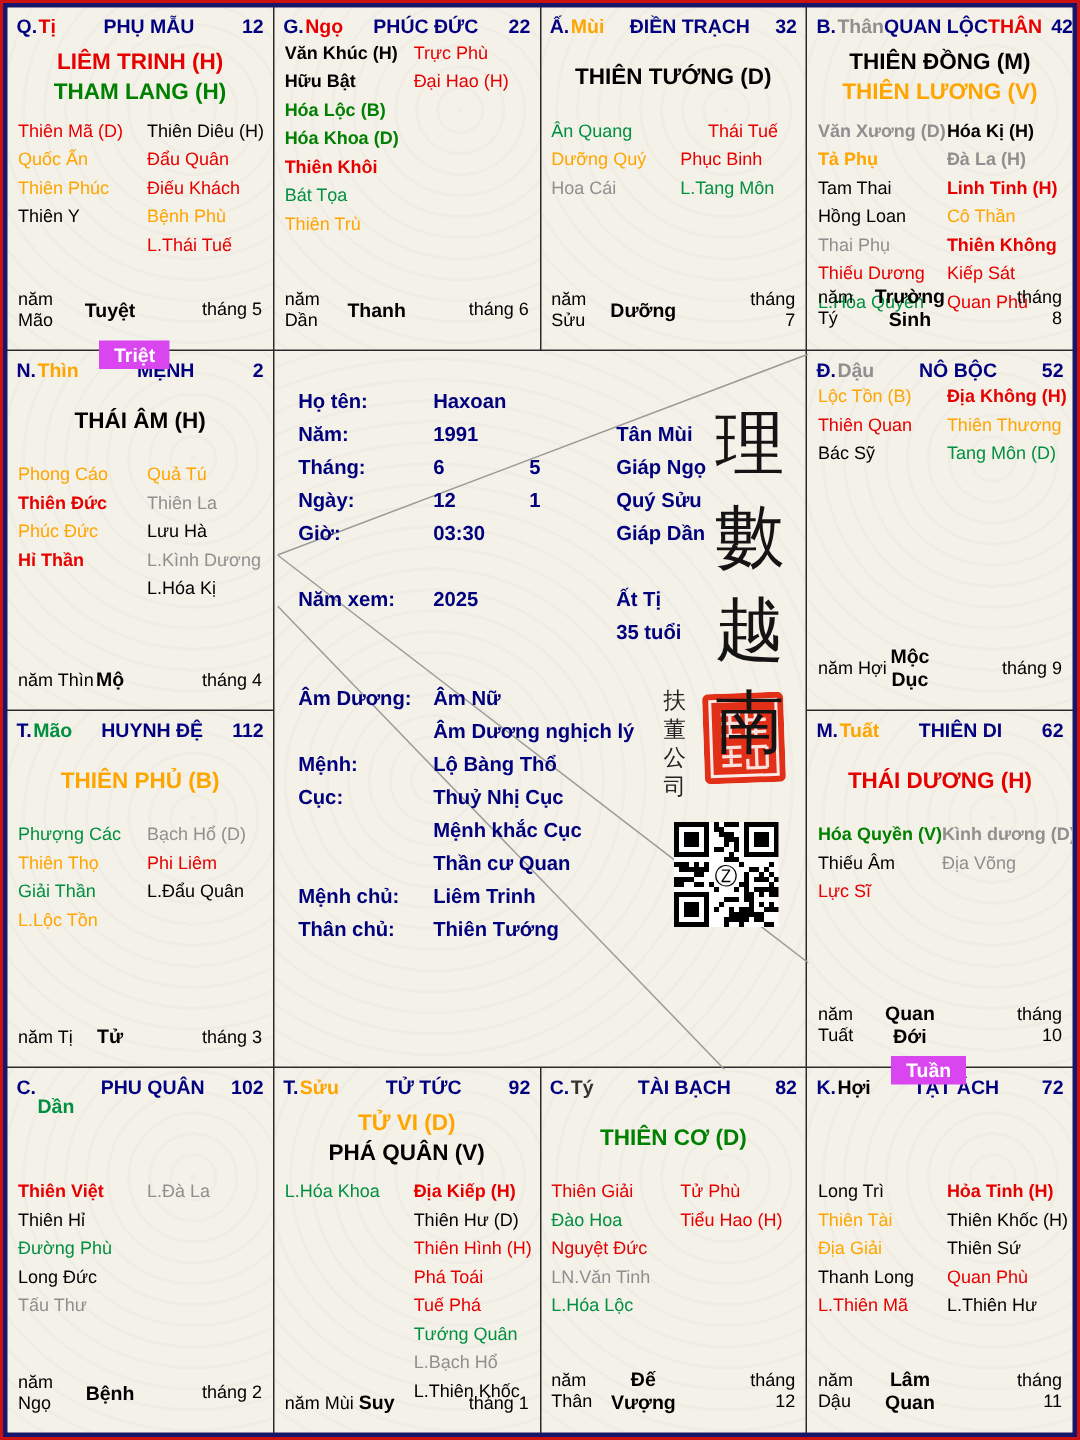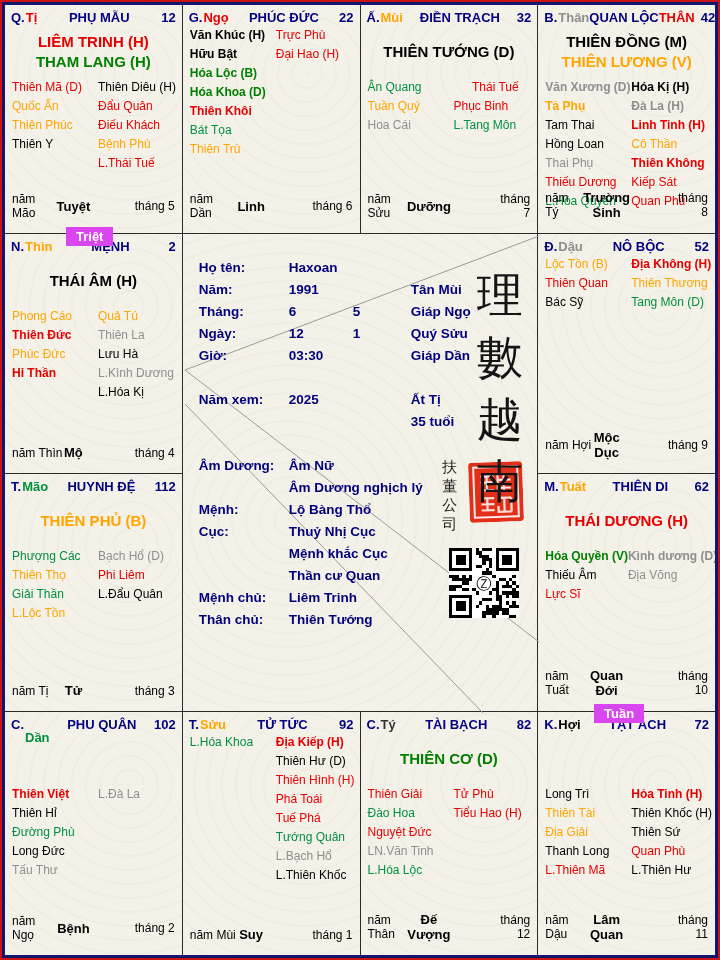--- a/index.html
+++ b/index.html
@@ -120,39 +120,39 @@
             <div class="star" style="color: rgb(0, 144, 64);">Bát Tọa</div>
             <div class="star" style="color: rgb(255, 165, 0);">Thiên Trù</div>
           </div>
         <div class="col-r">
             <div class="star" style="color: rgb(230, 0, 0);">Trực Phù</div>
             <div class="star" style="color: rgb(230, 0, 0);">Đại Hao (H)</div>
           </div>
       </div>
       <div class="p-foot">
         <span class="f-year">năm Dần</span>
-        <span class="f-cycle">Linh</span>
+        <span class="f-cycle">Thanh</span>
         <span class="f-month">tháng 6</span>
       </div>
     </div>
 
     <div class="cell" style="grid-column:3;grid-row:1">
       <div class="p-head">
         <span class="stem">Ấ.</span>
         <span class="branch" style="color: rgb(255, 165, 0);">Mùi</span>
         <span class="p-name">ĐIỀN TRẠCH</span>
         <span class="p-num">32</span>
       </div>
       <div class="p-main">
           <div class="star" style="color: rgb(0, 0, 0);">THIÊN TƯỚNG (D)</div>
         </div>
       <div class="p-stars">
         <div class="col-l">
             <div class="star" style="color: rgb(0, 144, 64);">Ân Quang</div>
-            <div class="star" style="color: rgb(255, 165, 0);">Tuần Quý</div>
+            <div class="star" style="color: rgb(255, 165, 0);">Dưỡng Quý</div>
             <div class="star" style="color: rgb(143, 143, 143);">Hoa Cái</div>
           </div>
         <div class="col-r">
             <div class="star" style="color: rgb(230, 0, 0); text-align: center;">Thái Tuế</div>
             <div class="star" style="color: rgb(230, 0, 0);">Phục Binh</div>
             <div class="star" style="color: rgb(0, 144, 64);">L.Tang Môn</div>
           </div>
       </div>
       <div class="p-foot">
         <span class="f-year">năm Sửu</span>
@@ -539,20 +539,24 @@
       </div>
     </div>
 
     <div class="cell" style="grid-column:2;grid-row:4">
       <div class="p-head">
         <span class="stem">T.</span>
         <span class="branch" style="color: rgb(255, 165, 0);">Sửu</span>
         <span class="p-name">TỬ TỨC</span>
         <span class="p-num">92</span>
       </div>
+      <div class="p-main">
+          <div class="star" style="color: rgb(255, 165, 0);">TỬ VI (D)</div>
+          <div class="star" style="color: rgb(0, 0, 0);">PHÁ QUÂN (V)</div>
+        </div>
       <div class="p-stars">
         <div class="col-l">
             <div class="star" style="color: rgb(0, 144, 64);">L.Hóa Khoa</div>
           </div>
         <div class="col-r">
             <div class="star" style="color: rgb(230, 0, 0); font-weight: bold;">Địa Kiếp (H)</div>
             <div class="star" style="color: rgb(0, 0, 0);">Thiên Hư (D)</div>
             <div class="star" style="color: rgb(230, 0, 0);">Thiên Hình (H)</div>
             <div class="star" style="color: rgb(230, 0, 0);">Phá Toái</div>
             <div class="star" style="color: rgb(230, 0, 0);">Tuế Phá</div>

